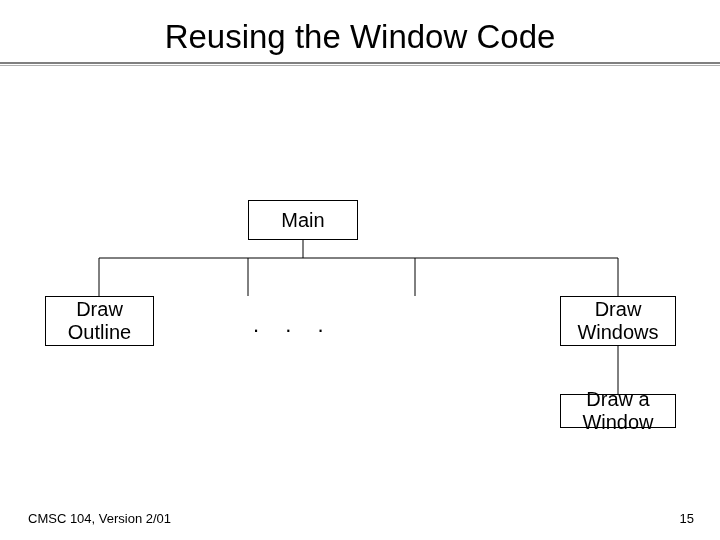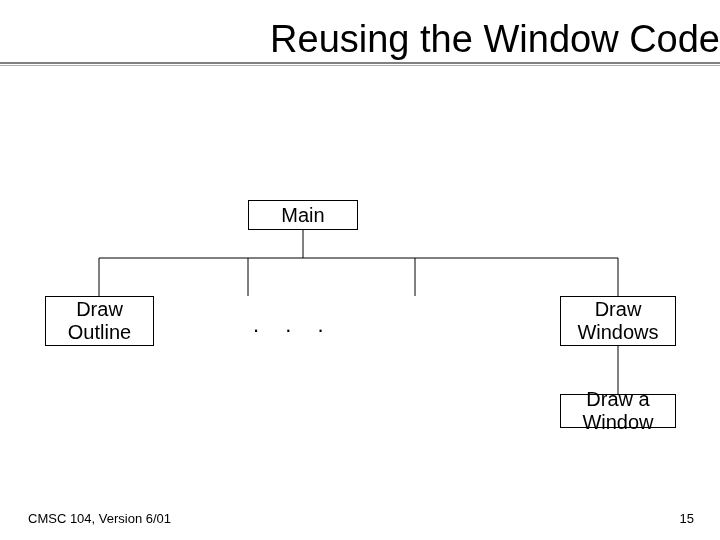--- a/index.html
+++ b/index.html
@@ -11,22 +11,22 @@
     font-family: Arial, Helvetica, sans-serif;
     color: #000;
     position: relative;
     overflow: hidden;
   }
   .title {
     position: absolute;
     top: 18px;
     left: 0;
     right: 0;
-    text-align: right;
-    font-size: 38px;
+    text-align: center;
+    font-size: 33px;
     font-weight: 400;
   }
   .hr {
     position: absolute;
     left: 0;
     right: 0;
     top: 62px;
     height: 4px;
   }
   .hr .line1 {
@@ -102,35 +102,35 @@
   <line x1="99" y1="258" x2="618" y2="258"></line>
 
   <line x1="99" y1="258" x2="99" y2="296"></line>
   <line x1="248" y1="258" x2="248" y2="296"></line>
   <line x1="415" y1="258" x2="415" y2="296"></line>
   <line x1="618" y1="258" x2="618" y2="296"></line>
 
   <line x1="618" y1="346" x2="618" y2="394"></line>
 </svg>
 
-<div class="box" style="left:248px; top:200px; width:110px; height:30px;">
+<div class="box" style="left:248px; top:200px; width:110px; height:40px;">
   <span>Main</span>
 </div>
 
 <div class="box" style="left:45px; top:296px; width:109px; height:50px; white-space:pre-line;">
   <span>Draw
 Outline</span>
 </div>
 
 <div class="ellipsis" style="left:253px; top:312px;">.  .  .</div>
 
 <div class="box" style="left:560px; top:296px; width:116px; height:50px; white-space:pre-line;">
   <span>Draw
 Windows</span>
 </div>
 
 <div class="box" style="left:560px; top:394px; width:116px; height:34px; white-space:pre-line;">
   <span>Draw a
 Window</span>
 </div>
 
-<div class="footer-left">CMSC 104, Version 6/01</div>
+<div class="footer-left">CMSC 104, Version 2/01</div>
 <div class="footer-right">15</div>
 
 </body></html>

